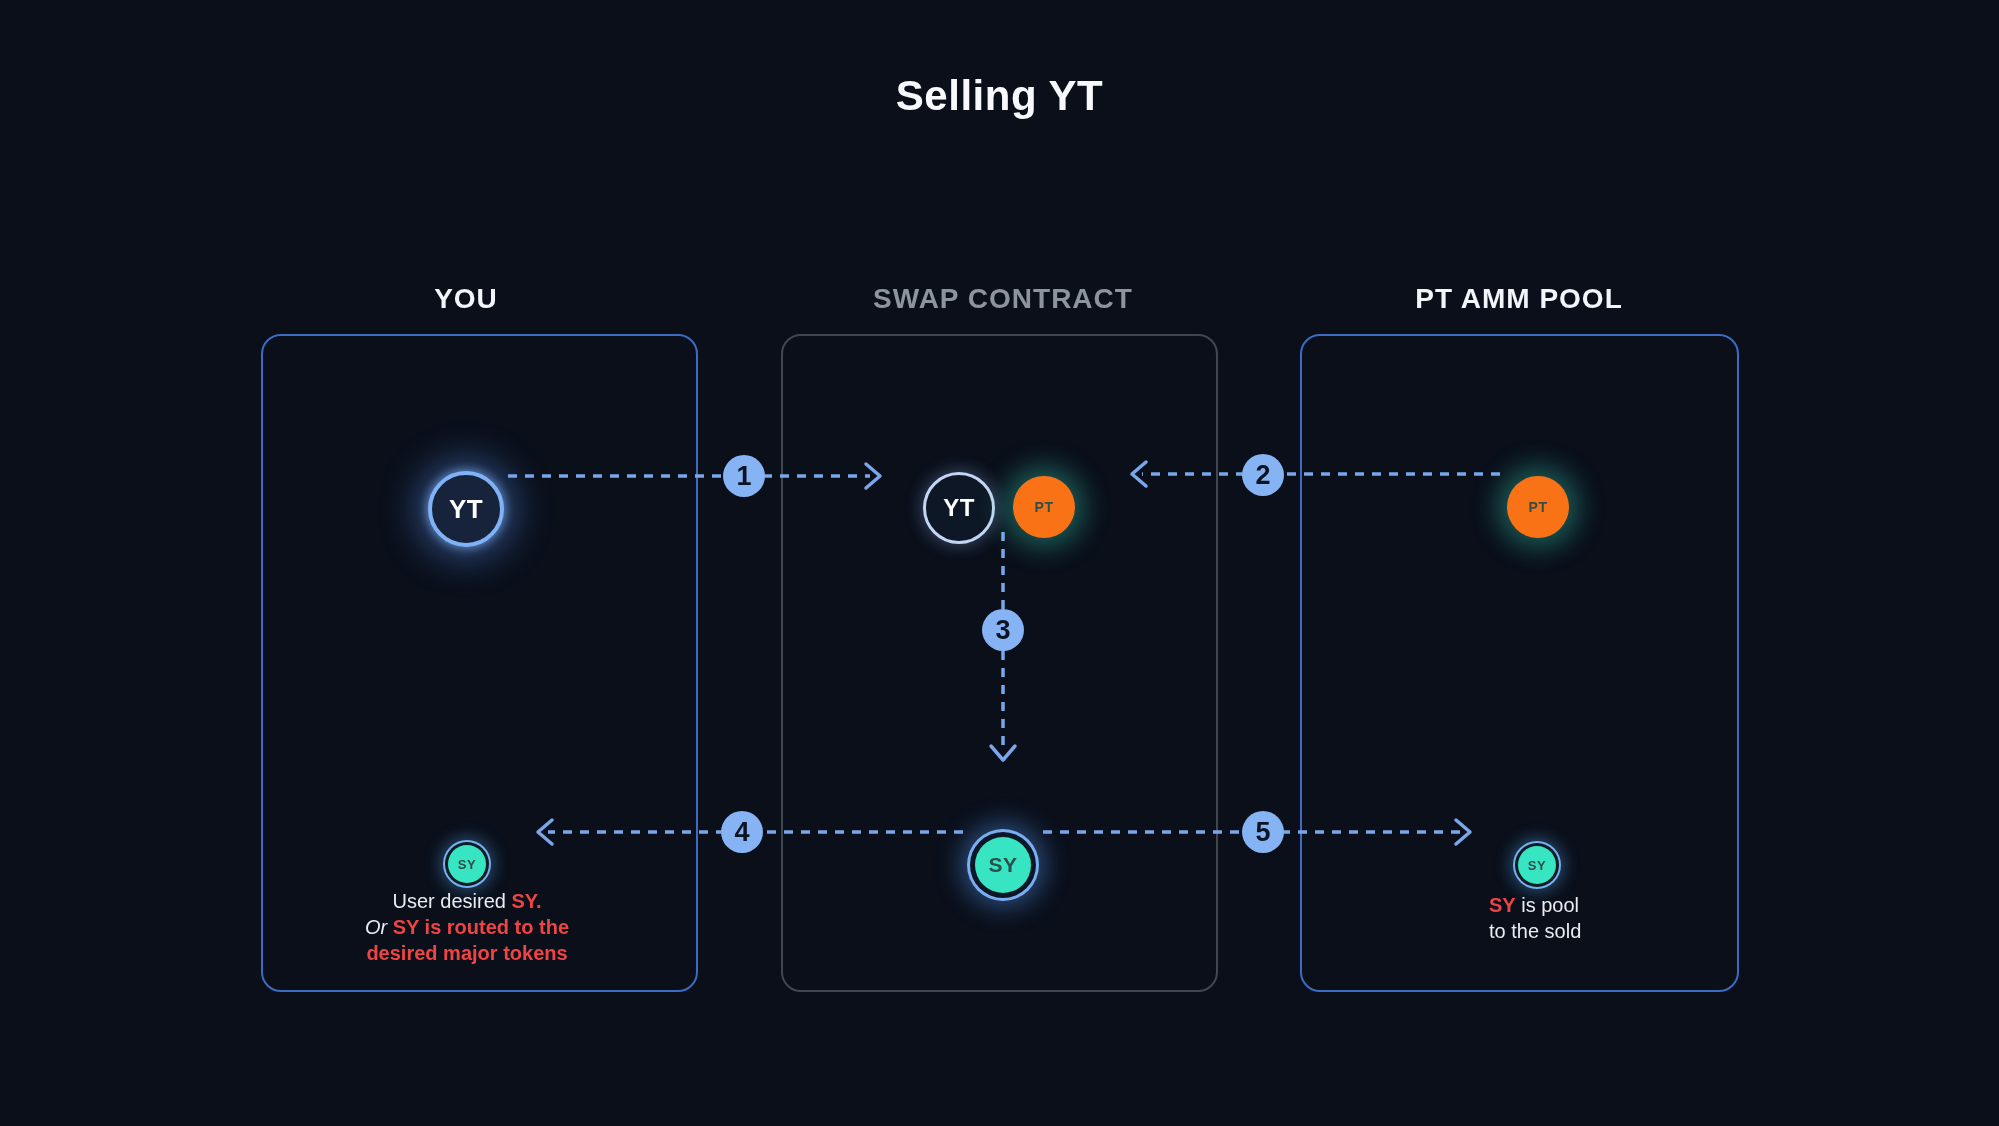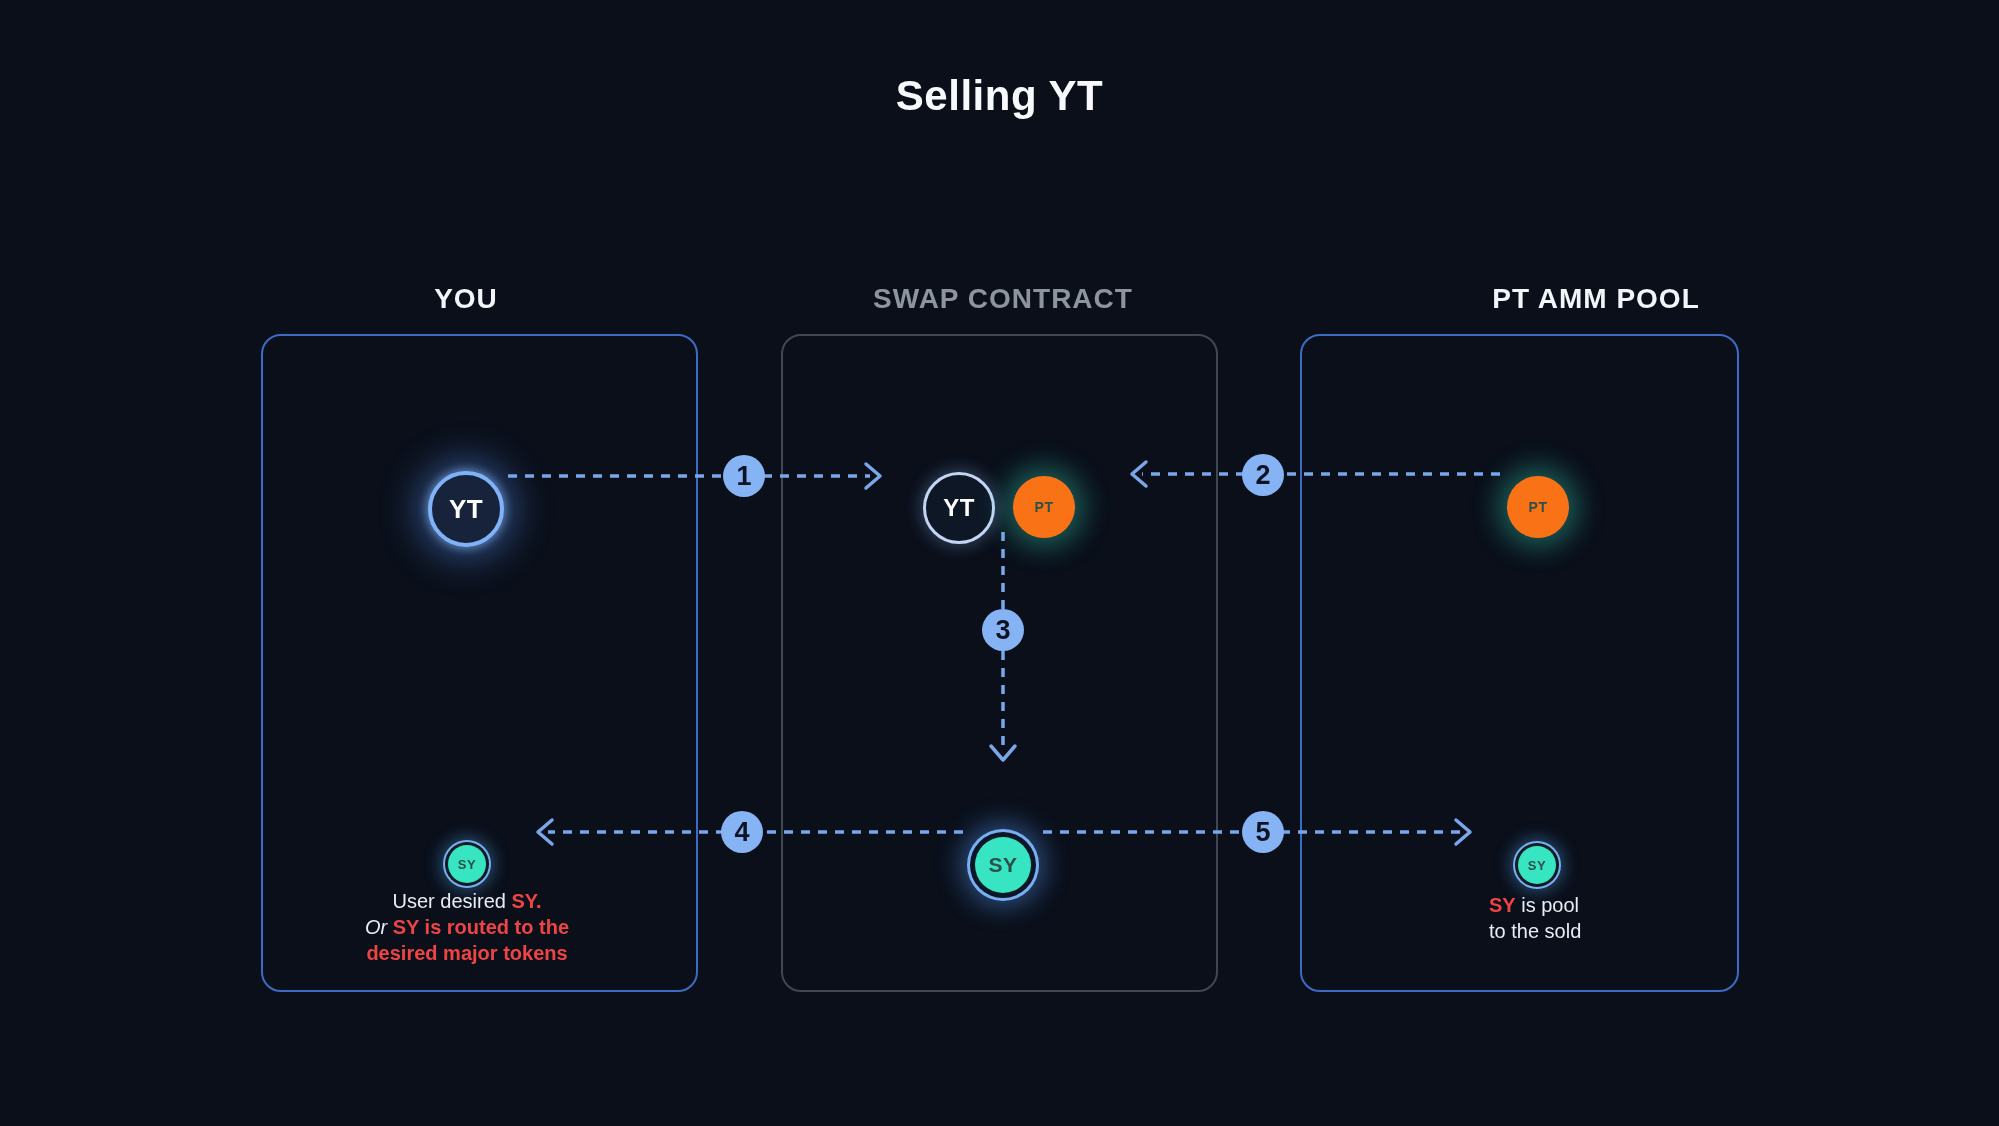--- a/index.html
+++ b/index.html
@@ -32,21 +32,21 @@
     font-size: 28px;
     font-weight: 700;
     letter-spacing: 1px;
     color: #f2f5f9;
     white-space: nowrap;
     margin-top: 8px;
   }
   .col-header.muted { color: #8d949e; }
   .hdr-you  { left: 466px; }
   .hdr-swap { left: 1003px; text-align: right; }
-  .hdr-pool { left: 1596px; }
+  .hdr-pool { left: 1519px; }
 
   .panel {
     top: 334px;
     height: 658px;
     border-radius: 20px;
     border: 2px solid;
     box-sizing: border-box;
     background: transparent;
   }
   .panel-you  { left: 261px;  width: 437px; border-color: #3c6bc4; }

